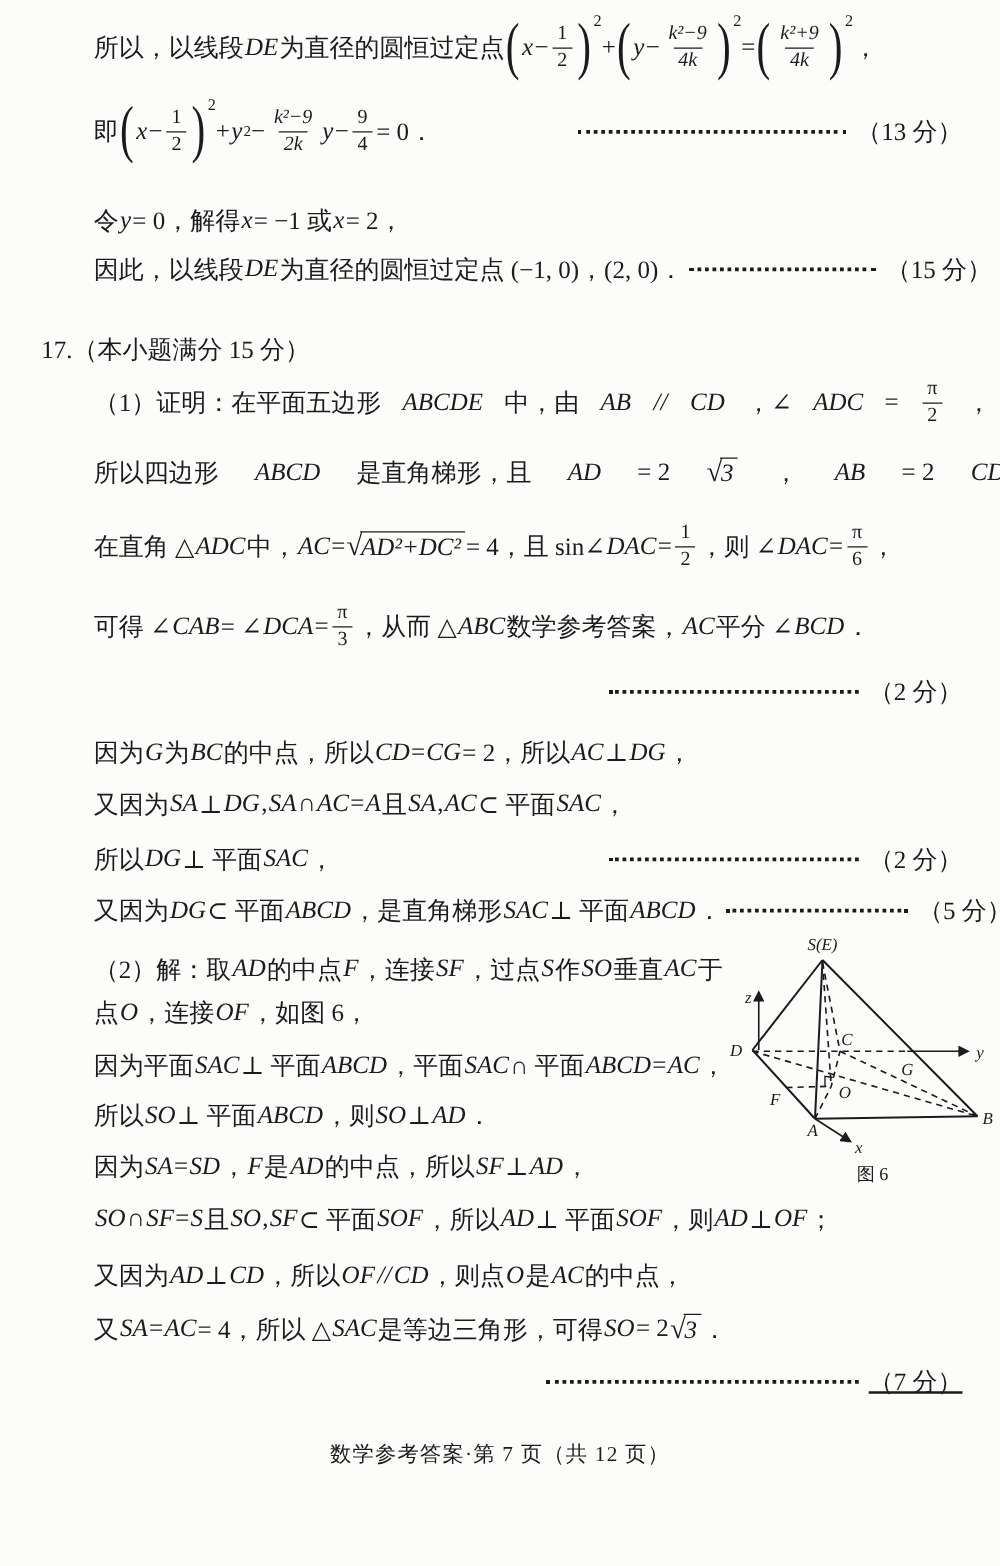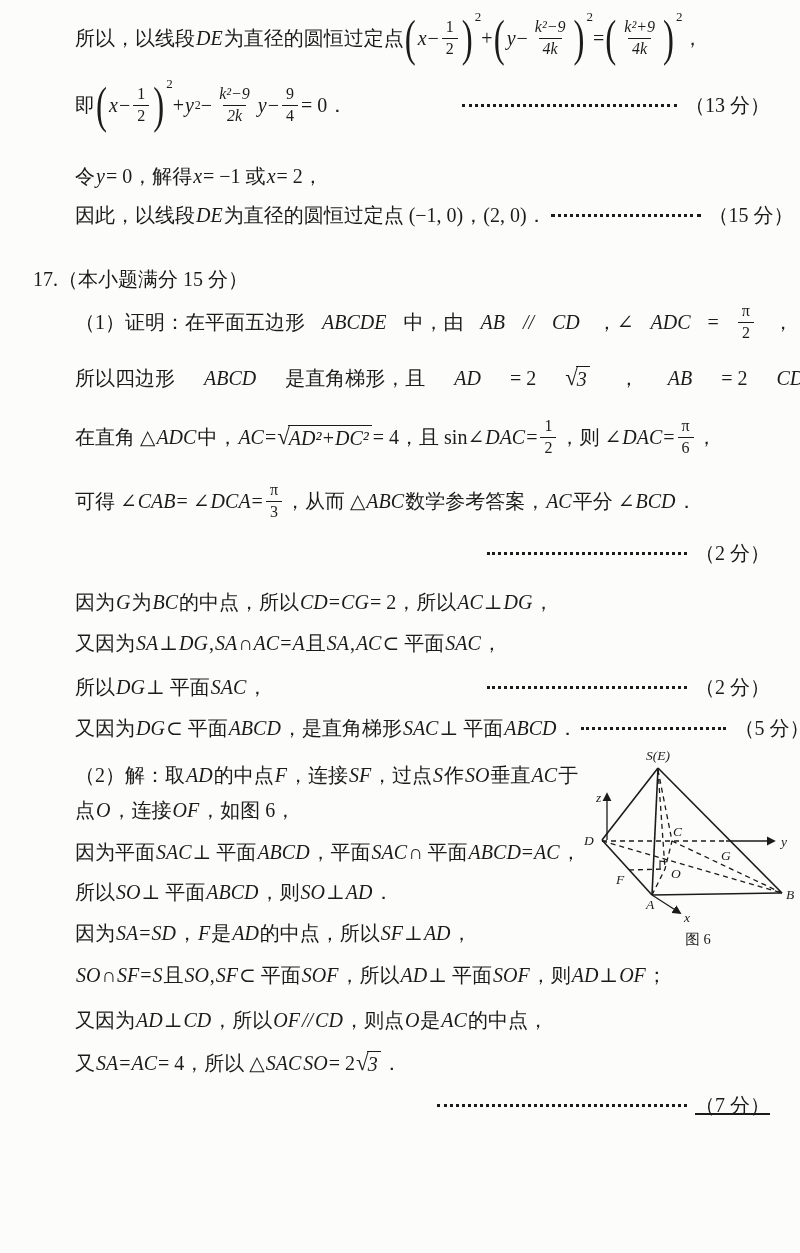--- a/index.html
+++ b/index.html
@@ -378,20 +378,21 @@
         <span class="mi">AC</span>
         <span class="tx"> 的中点，</span>
       </div>
       <div class="line" style="top: 1048px; height: 30px;">
         <span class="tx">又 </span>
         <span class="mi">SA</span>
         <span class="tx"> = </span>
         <span class="mi">AC</span>
         <span class="tx"> = 4，所以 △</span>
         <span class="mi">SAC</span>
+        <span class="tx"> 是等边三角形，可得 </span>
         <span class="mi">SO</span>
         <span class="tx"> = 2</span>
         <span class="sqrt">
           <span class="rad">√</span>
           <span class="radbody">3</span>
         </span>
         <span class="tx">．</span>
       </div>
       <div class="line" style="top: 1092px; height: 26px; text-decoration: underline;">
         <span class="rightgrp">
@@ -437,13 +438,14 @@
       <text class="fig-lbl" x="95" y="90">C</text>
       <text class="fig-lbl" x="143" y="114">G</text>
       <text class="fig-lbl" x="93" y="132">O</text>
       <text class="fig-lbl" x="38" y="138">F</text>
       <text class="fig-lbl" x="68" y="163">A</text>
       <text class="fig-lbl" x="208" y="153">B</text>
       <text class="fig-cap" x="120" y="198" text-anchor="middle">图 6</text>
     </svg>
   </div>
 
+  <div id="footer">数学参考答案·第 7 页（共 12 页）</div>
 </div>
 
 </body></html>

